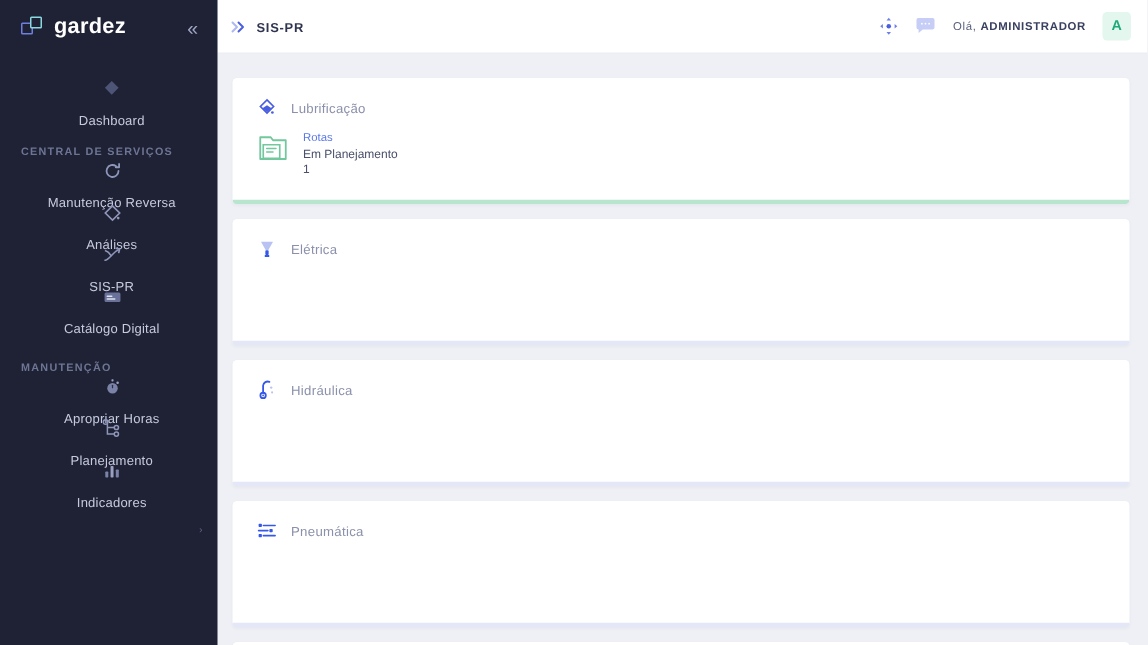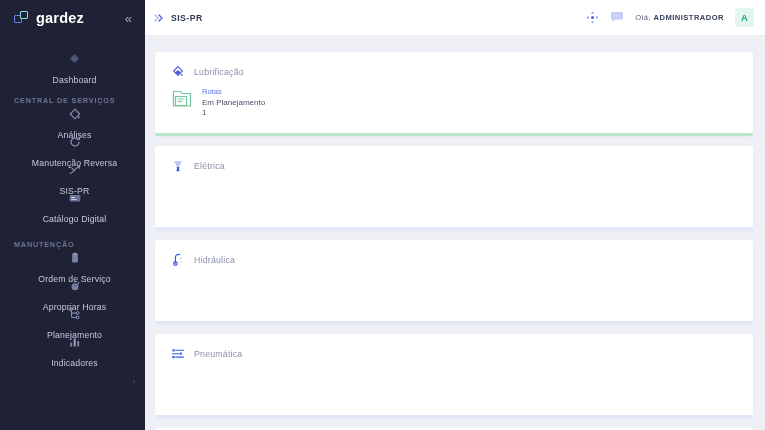--- a/index.html
+++ b/index.html
@@ -162,35 +162,35 @@
       <span class="nav-label">Dashboard</span>
     </div>
 
     <div class="gap-b"></div>
 
     <div class="nav-section-label">CENTRAL DE SERVIÇOS</div>
 
     <div class="nav-item">
       <span class="nav-ico">
         <svg width="12" height="12" viewBox="0 0 12 12">
+            <path d="M10 6a4 4 0 1 1-1.6-3.2" fill="none" stroke="#8e95b8" stroke-width="1.2" stroke-linecap="round"></path>
+            <path d="M10.4 1.3v2.2H8.2" fill="none" stroke="#8e95b8" stroke-width="1.2" stroke-linecap="round" stroke-linejoin="round"></path>
+          </svg>
+      </span>
+      <span class="nav-label">Manutenção Reversa</span>
+    </div>
+
+    <div class="nav-item">
+      <span class="nav-ico">
+        <svg width="12" height="12" viewBox="0 0 12 12">
             <path d="M6 1.2 10.8 6 6 10.8 1.2 6Z" fill="none" stroke="#8e95b8" stroke-width="1.1"></path>
             <circle cx="9.8" cy="9.4" r="0.9" fill="#8e95b8"></circle>
           </svg>
       </span>
       <span class="nav-label">Análises</span>
-    </div>
-
-    <div class="nav-item">
-      <span class="nav-ico">
-        <svg width="12" height="12" viewBox="0 0 12 12">
-            <path d="M10 6a4 4 0 1 1-1.6-3.2" fill="none" stroke="#8e95b8" stroke-width="1.2" stroke-linecap="round"></path>
-            <path d="M10.4 1.3v2.2H8.2" fill="none" stroke="#8e95b8" stroke-width="1.2" stroke-linecap="round" stroke-linejoin="round"></path>
-          </svg>
-      </span>
-      <span class="nav-label">Manutenção Reversa</span>
     </div>
 
     <div class="nav-item">
       <span class="nav-ico">
         <svg width="12" height="12" viewBox="0 0 12 12">
             <path d="M1 9.5c3-0.3 5.5-6 9.5-7.2" fill="none" stroke="#8e95b8" stroke-width="1.1" stroke-linecap="round"></path>
             <path d="M1.4 3.2c2 0.6 3 2.2 3.6 3.2" fill="none" stroke="#8e95b8" stroke-width="1.1" stroke-linecap="round"></path>
             <path d="M8.6 1.6l2.1 0.6-0.5 2.1" fill="none" stroke="#8e95b8" stroke-width="1.1" stroke-linecap="round" stroke-linejoin="round"></path>
           </svg>
       </span>
@@ -205,29 +205,20 @@
             <rect x="2" y="6.9" width="6" height="0.9" rx="0.45" fill="#dfe2f0"></rect>
           </svg>
       </span>
       <span class="nav-label">Catálogo Digital</span>
     </div>
 
     <div class="gap-c"></div>
 
     <div class="nav-section-label">MANUTENÇÃO</div>
 
-    <div class="nav-item">
-      <span class="nav-ico">
-        <svg width="12" height="12" viewBox="0 0 12 12">
-            <rect x="3.1" y="1.6" width="5.8" height="9" rx="1" fill="#7b82a8"></rect>
-            <rect x="4.4" y="0.7" width="3.2" height="1.7" rx="0.6" fill="#9aa0c2"></rect>
-          </svg>
-      </span>
-      <span class="nav-label">Ordem de Serviço</span>
-    </div>
 
 
     <div class="nav-item">
       <span class="nav-ico">
         <svg width="12" height="12" viewBox="0 0 12 12">
             <circle cx="6" cy="6.8" r="3.5" fill="#7b82a8"></circle>
             <rect x="5.3" y="0.8" width="1.4" height="1.5" rx="0.4" fill="#9aa0c2"></rect>
             <rect x="5.6" y="4.5" width="0.8" height="2.4" rx="0.4" fill="#2a2e44"></rect>
             <circle cx="9.4" cy="3.2" r="0.85" fill="#9aa0c2"></circle>
           </svg>

